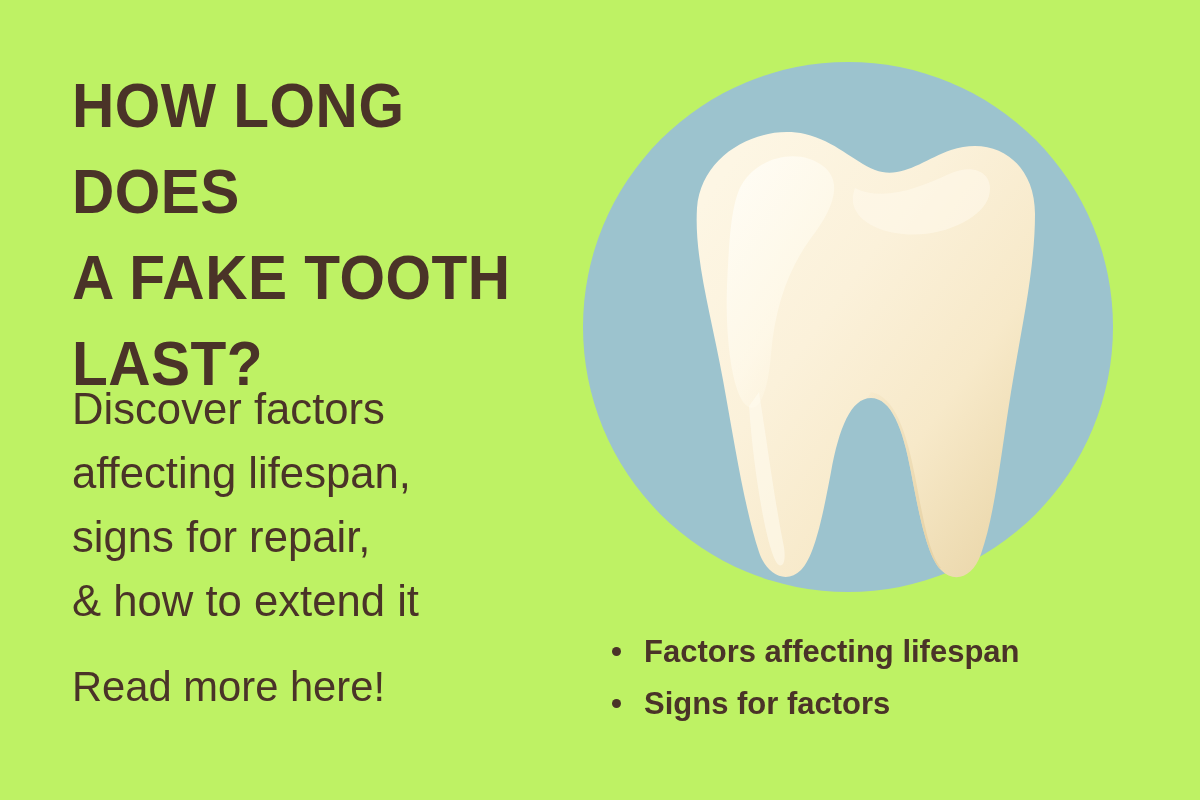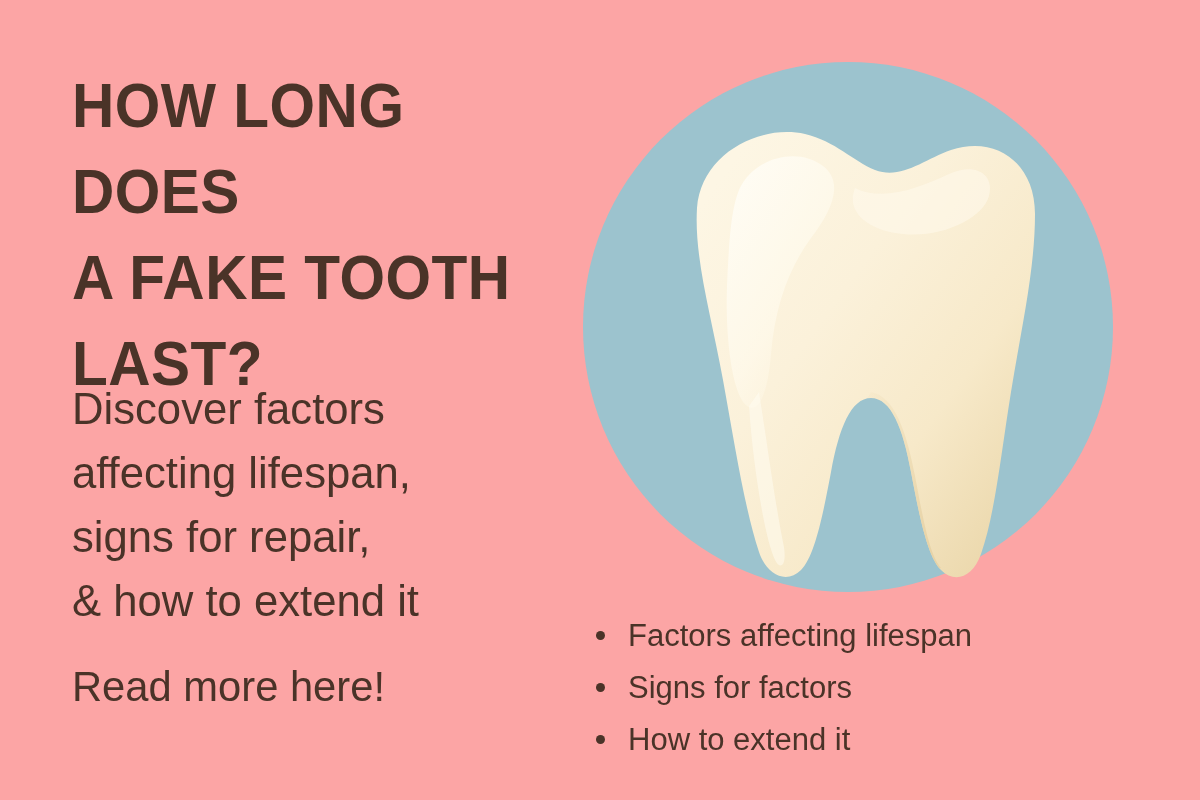--- a/index.html
+++ b/index.html
@@ -10,21 +10,21 @@
     width: 1200px;
     height: 800px;
     overflow: hidden;
     font-family: "Liberation Sans", sans-serif;
     background: #fdf4e7;
   }
   #poster {
     position: relative;
     width: 1200px;
     height: 800px;
-    background: #fca5a5;
+    background: #bef264;
     overflow: hidden;
   }
 
   
   .left-col {
     position: absolute;
     left: 72px;
     top: 62px;
     width: 520px;
   }
@@ -85,24 +85,25 @@
     display: block;
     width: 530px;
     height: 530px;
   }
 
   
   .bullets {
     position: absolute;
     left: 588px;
     top: 610px;
-    margin: 0;
+    margin: 16px;
     padding: 0;
     list-style: none;
     width: 580px;
+    font-weight: bold;
   }
   .bullets li {
     position: relative;
     padding-left: 40px;
     font-family: "Liberation Sans", sans-serif;
     font-size: 31px;
     line-height: 52px;
     color: #4a3328;
     white-space: nowrap;
   }
@@ -231,19 +232,15 @@
 
   <ul class="bullets">
     <li>
       <span class="dot"></span>
       <span>Factors affecting lifespan</span>
     </li>
     <li>
       <span class="dot"></span>
       <span>Signs for factors</span>
     </li>
-    <li>
-      <span class="dot"></span>
-      <span>How to extend it</span>
-    </li>
   </ul>
 
 </div>
 
 </body></html>

